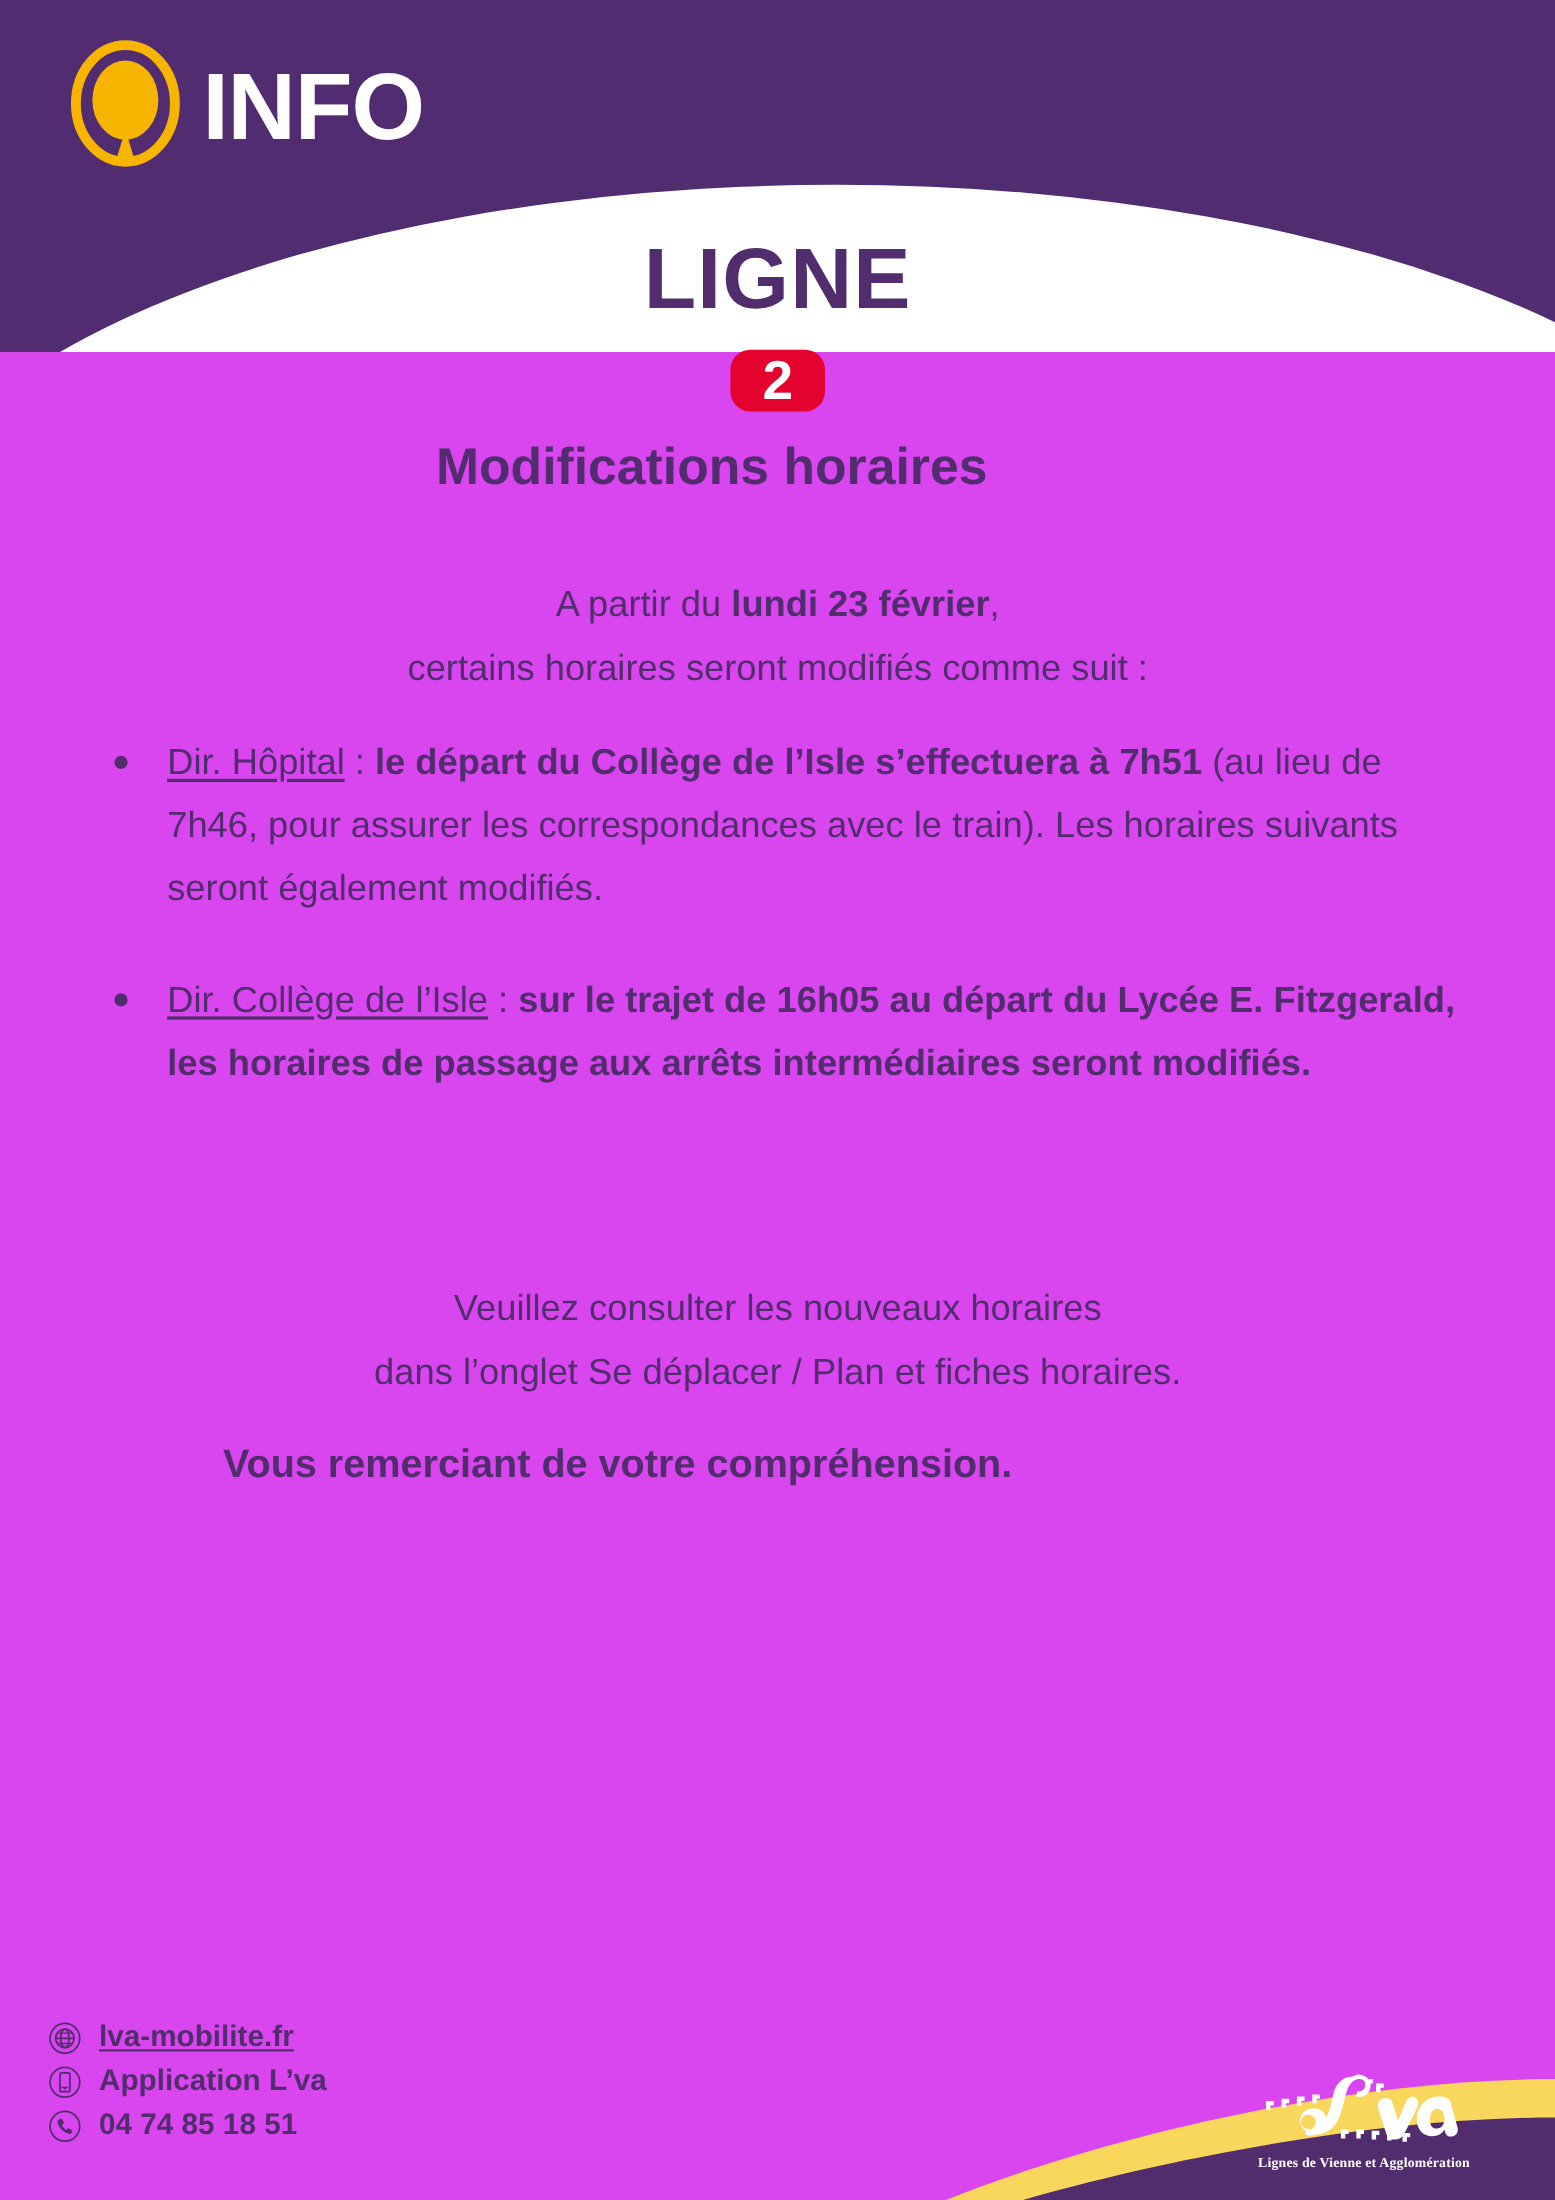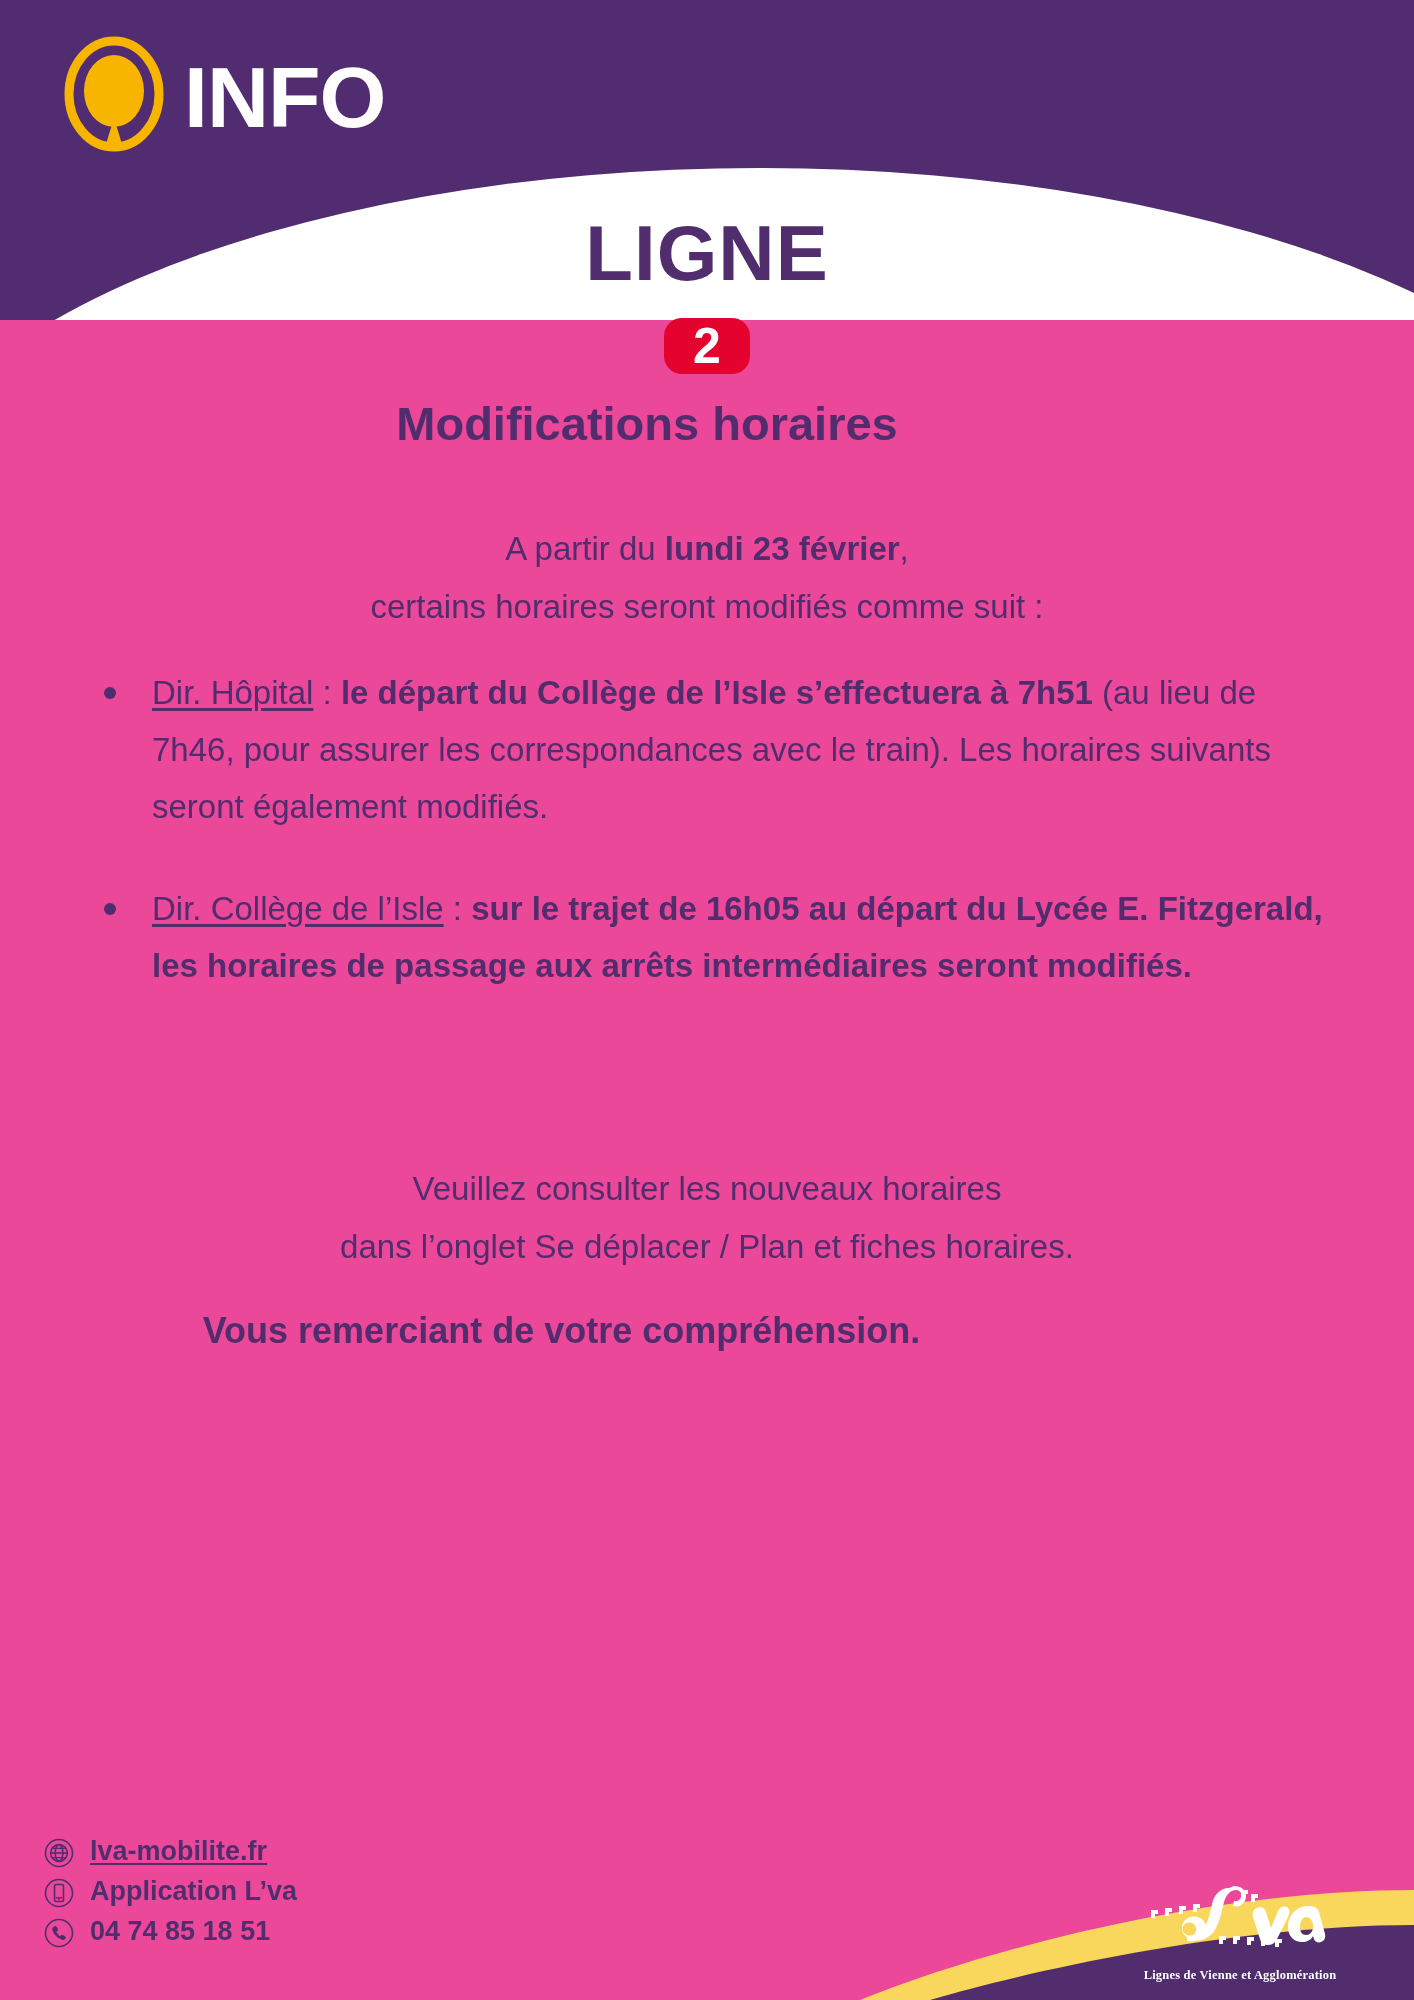--- a/index.html
+++ b/index.html
@@ -7,21 +7,21 @@
     padding: 0;
     background: #ffffff;
   }
   body {
     font-family: "Liberation Sans", sans-serif;
   }
   #poster {
     position: relative;
     width: 1414px;
     height: 2000px;
-    background: #ec4899;
+    background: #d946ef;
     overflow: hidden;
   }
 
   
   .header-band {
     position: absolute;
     top: 0; left: 0;
     width: 1414px;
     height: 320px;
     overflow: hidden;
@@ -220,21 +220,21 @@
     top: 1880px;
     z-index: 5;
     width: 260px;
     text-align: center;
   }
   .lva-tagline {
     color: #ffffff;
     font-size: 12.5px;
     font-weight: bold;
     letter-spacing: 0.2px;
-    margin-top: 12px;
+    margin-top: 2px;
     font-family: "Liberation Serif", serif;
   }
 </style>
 </head>
 <body>
 
 <div id="poster">
 
   <div class="header-band">
     <div class="purple-fill"></div>

